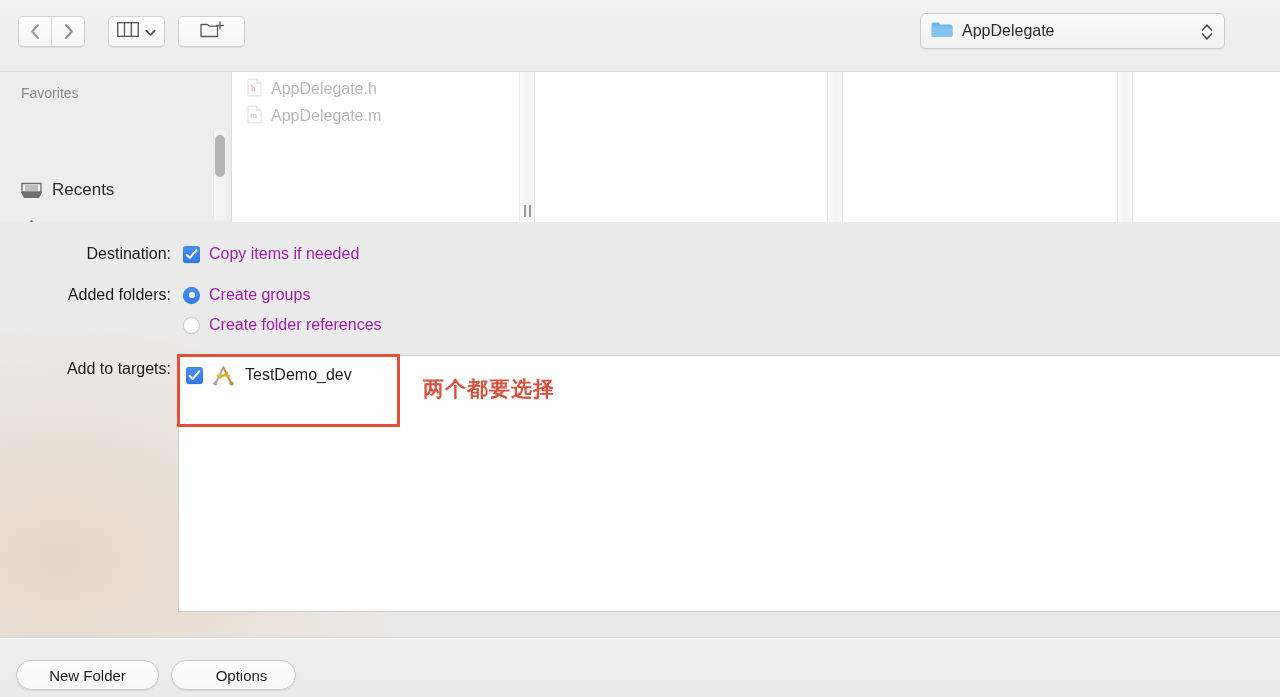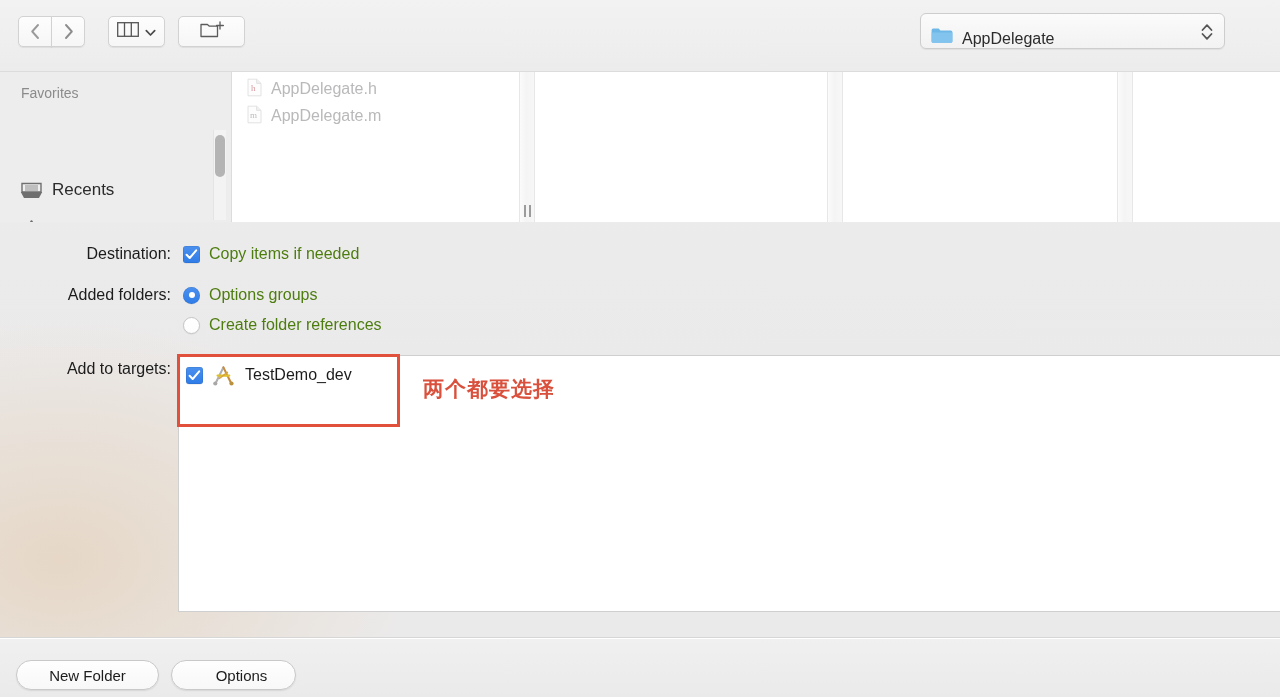--- a/index.html
+++ b/index.html
@@ -51,21 +51,21 @@
   .chev { display:block; }
 
   
   #path-popup {
     position: absolute; left: 920px; top: 13px; width: 305px; height: 36px;
     background: linear-gradient(180deg,#fbfbfb 0%,#f2f2f2 100%);
     border: 1px solid #cdcdcd;
     border-radius: 6px;
     box-shadow: 0 1px 1px rgba(0,0,0,0.06);
     box-sizing: border-box;
-    display: flex; align-items: flex-end;
+    display: flex; align-items: center;
   }
   #path-folder-icon { margin-left: 10px; flex: 0 0 auto; }
   #path-label {
     margin-left: 9px; font-size: 16px; color: #2b2b2b;
     white-space: nowrap; overflow: hidden;
   }
   #path-stepper {
     position: absolute; right: 10px; top: 8px; width: 14px; height: 20px;
   }
 
@@ -161,21 +161,21 @@
   .ctl-row { position: absolute; display: flex; align-items: center; }
 
   
   .cbox {
     width: 17px; height: 17px; border-radius: 3px;
     background: linear-gradient(180deg,#4a90ee 0%,#2f7ce8 100%);
     box-shadow: inset 0 0 0 0.5px rgba(0,0,0,0.14), 0 0.5px 0.5px rgba(0,0,0,0.12);
     flex: 0 0 auto; position: relative;
   }
   .cbox svg { position: absolute; left: 2px; top: 2px; }
-  .ctl-text { font-size: 16px; color: #4d7c0f; margin-left: 9px; white-space: nowrap; }
+  .ctl-text { font-size: 16px; color: #a21caf; margin-left: 9px; white-space: nowrap; }
 
   
   .radio {
     width: 17px; height: 17px; border-radius: 50%;
     flex: 0 0 auto; position: relative; box-sizing: border-box;
   }
   .radio.on {
     background: linear-gradient(180deg,#4a90ee 0%,#2f7ce8 100%);
     box-shadow: inset 0 0 0 0.5px rgba(0,0,0,0.14), 0 0.5px 0.5px rgba(0,0,0,0.12);
   }
@@ -395,21 +395,21 @@
         <polyline points="1.6,6.8 4.7,10 11.2,2.3" fill="none" stroke="#ffffff" stroke-width="2" stroke-linecap="round" stroke-linejoin="round"></polyline>
       </svg>
     </span>
     <span class="ctl-text">Copy items if needed</span>
   </div>
 
   <div class="field-label" id="lbl-added-folders">Added folders:</div>
 
   <div class="ctl-row" id="row-create-grp">
     <span class="radio on"></span>
-    <span class="ctl-text">Options groups</span>
+    <span class="ctl-text">Create groups</span>
   </div>
 
   <div class="ctl-row" id="row-create-ref">
     <span class="radio off"></span>
     <span class="ctl-text">Create folder references</span>
   </div>
 
   <div class="field-label" id="lbl-add-targets">Add to targets:</div>
 
   <div id="targets-panel">

